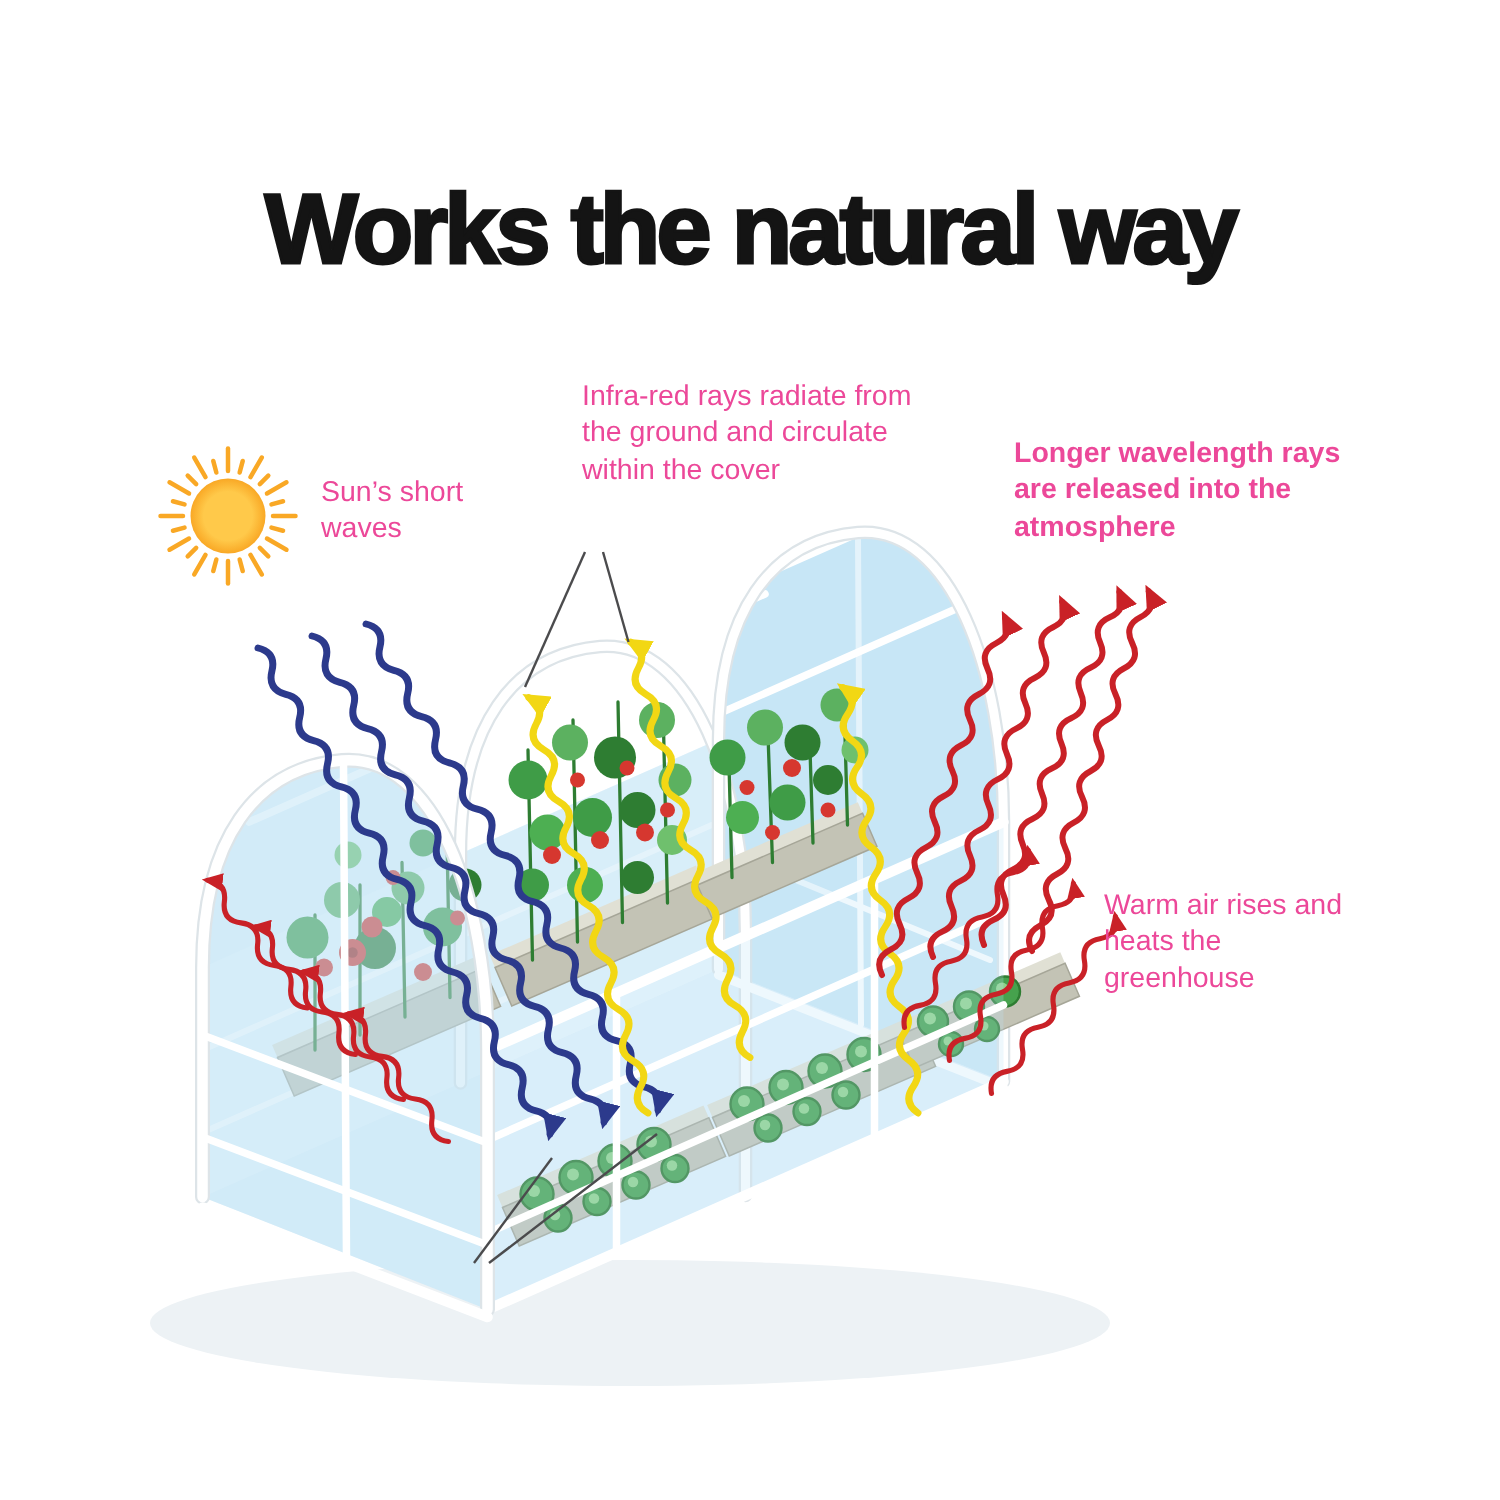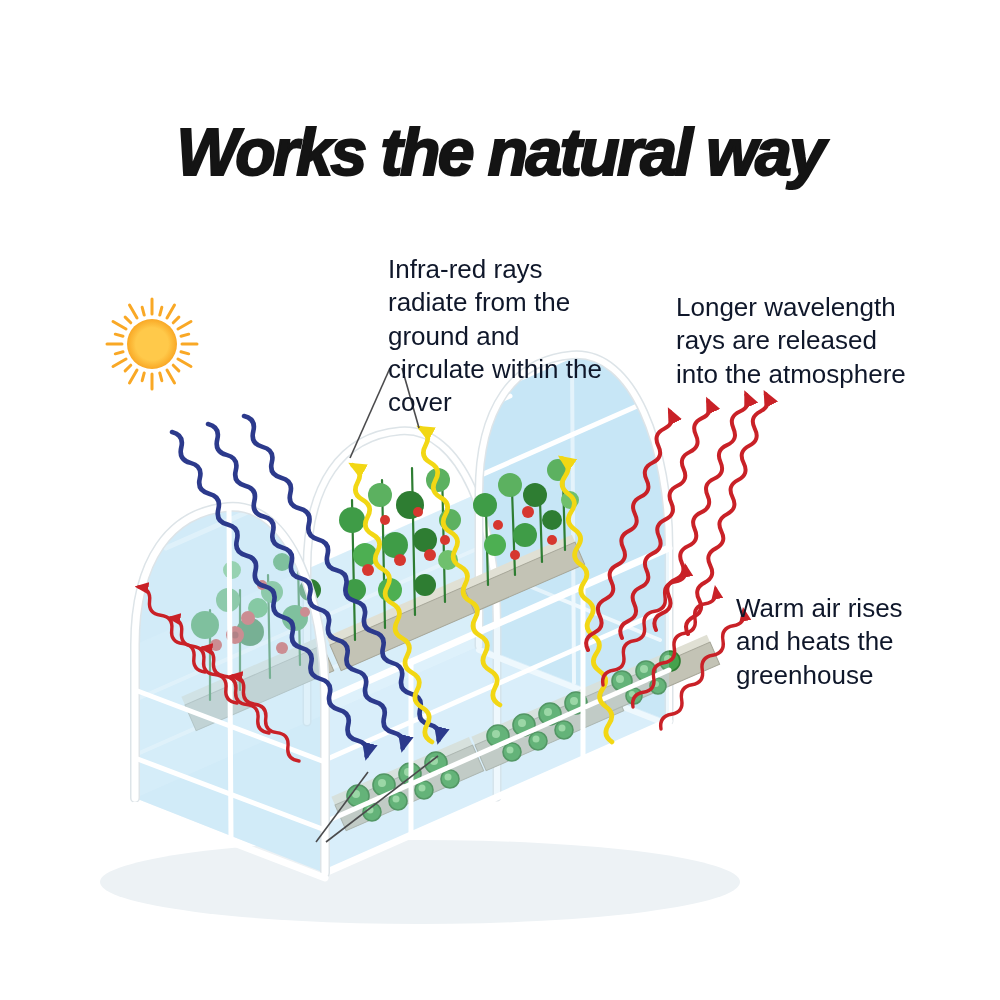--- a/index.html
+++ b/index.html
@@ -1,25 +1,25 @@
 <!DOCTYPE html>
 <html style="--c-sun: #F9A825; --c-sun_light: #FFC94A; --c-short_waves: #2C3A8C; --c-infrared_rays: #F2D714; --c-released_rays: #C92127; --c-glass: #BFE3F6; --c-glass_deep: #A5D6EF; --c-frame: #FFFFFF; --c-leaf: #3F9C47; --c-leaf_dark: #2E7D32; --c-tomato: #D6372F; --c-text: #2A2A2C;"><head>
 <meta charset="utf-8">
 <style>
   html,body{margin:0;padding:0;background:#ffffff;font-family:"Liberation Sans",sans-serif;}
   .canvas{position:relative;width:1000px;height:1000px;background:#fff;overflow:hidden;}
   .title{
     position:absolute;top:70px;left:0;width:100%;text-align:center;
-    font-size:66px;font-weight:bold;letter-spacing:-2.5px;color:#141414;font-style:italic;
+    font-size:66px;font-weight:bold;letter-spacing:-2.5px;color:#141414;
     -webkit-text-stroke:2.1px #141414;
   }
-  .note{position:absolute;font-size:26px;line-height:1.28;color:#0f172a;}
+  .note{position:absolute;font-size:19px;line-height:1.28;color:#ec4899;}
   #note-sun{left:214px;top:317px;width:125px;}
   #note-ir{left:388px;top:253px;width:222px;}
-  #note-long{left:676px;top:291px;width:248px;}
+  #note-long{left:676px;top:291px;width:248px;font-weight:bold;}
   #note-warm{left:736px;top:592px;width:172px;}
   #note-ground{left:100px;top:840px;width:242px;}
   svg.scene{position:absolute;left:0;top:0;}
 
   
   .glass{fill:var(--c-glass);}
   .glass-deep{fill:var(--c-glass_deep);}
   .frame{stroke:var(--c-frame);fill:none;stroke-linecap:round;}
   .frame-edge{stroke:#dde4e8;fill:none;stroke-linecap:round;}
   .floor{fill:#e3f2fb;}
@@ -343,20 +343,21 @@
           <use href="#rayS" transform="rotate(285)"></use>
         <use href="#rayS" transform="rotate(315)"></use>
           <use href="#rayS" transform="rotate(345)"></use>
       </g>
       <circle r="25" fill="url(#sunG)"></circle>
     </g>
   </svg>
 
   <h1 class="title">Works the natural way</h1>
 
+  <div class="note" id="note-sun">Sun’s short waves</div>
 
   <div class="note" id="note-ir">Infra-red rays radiate from the ground and circulate within the cover</div>
 
   <div class="note" id="note-long">Longer wavelength rays are released into the atmosphere</div>
 
   <div class="note" id="note-warm">Warm air rises and heats the greenhouse</div>
 
 </div>
 
 </body></html>

